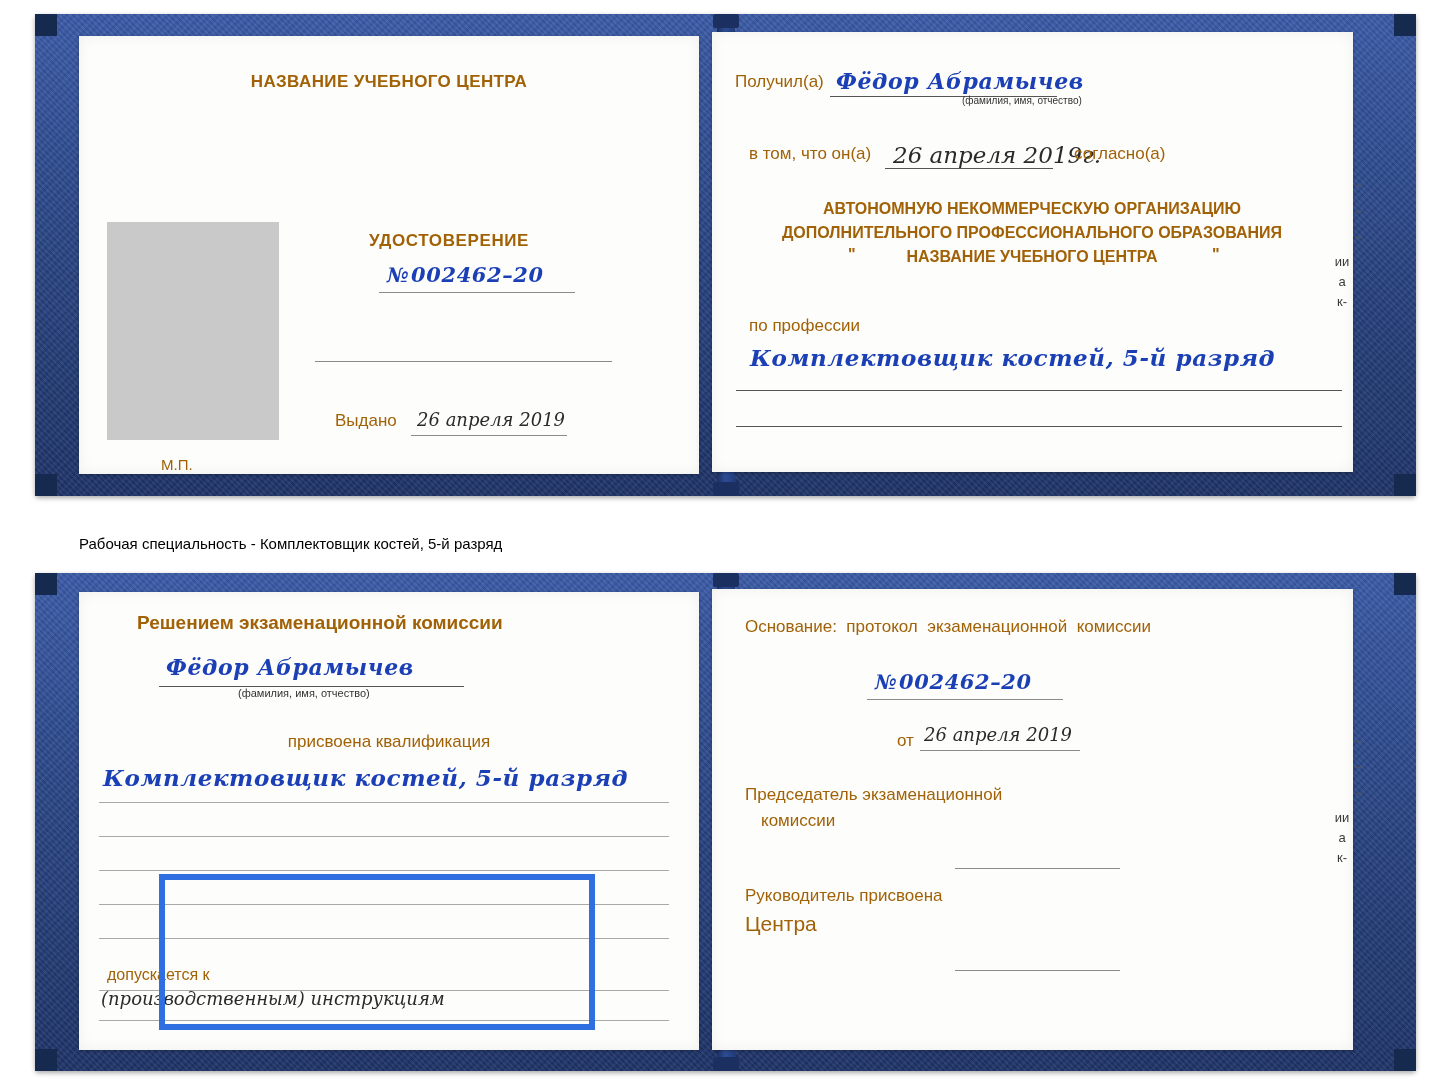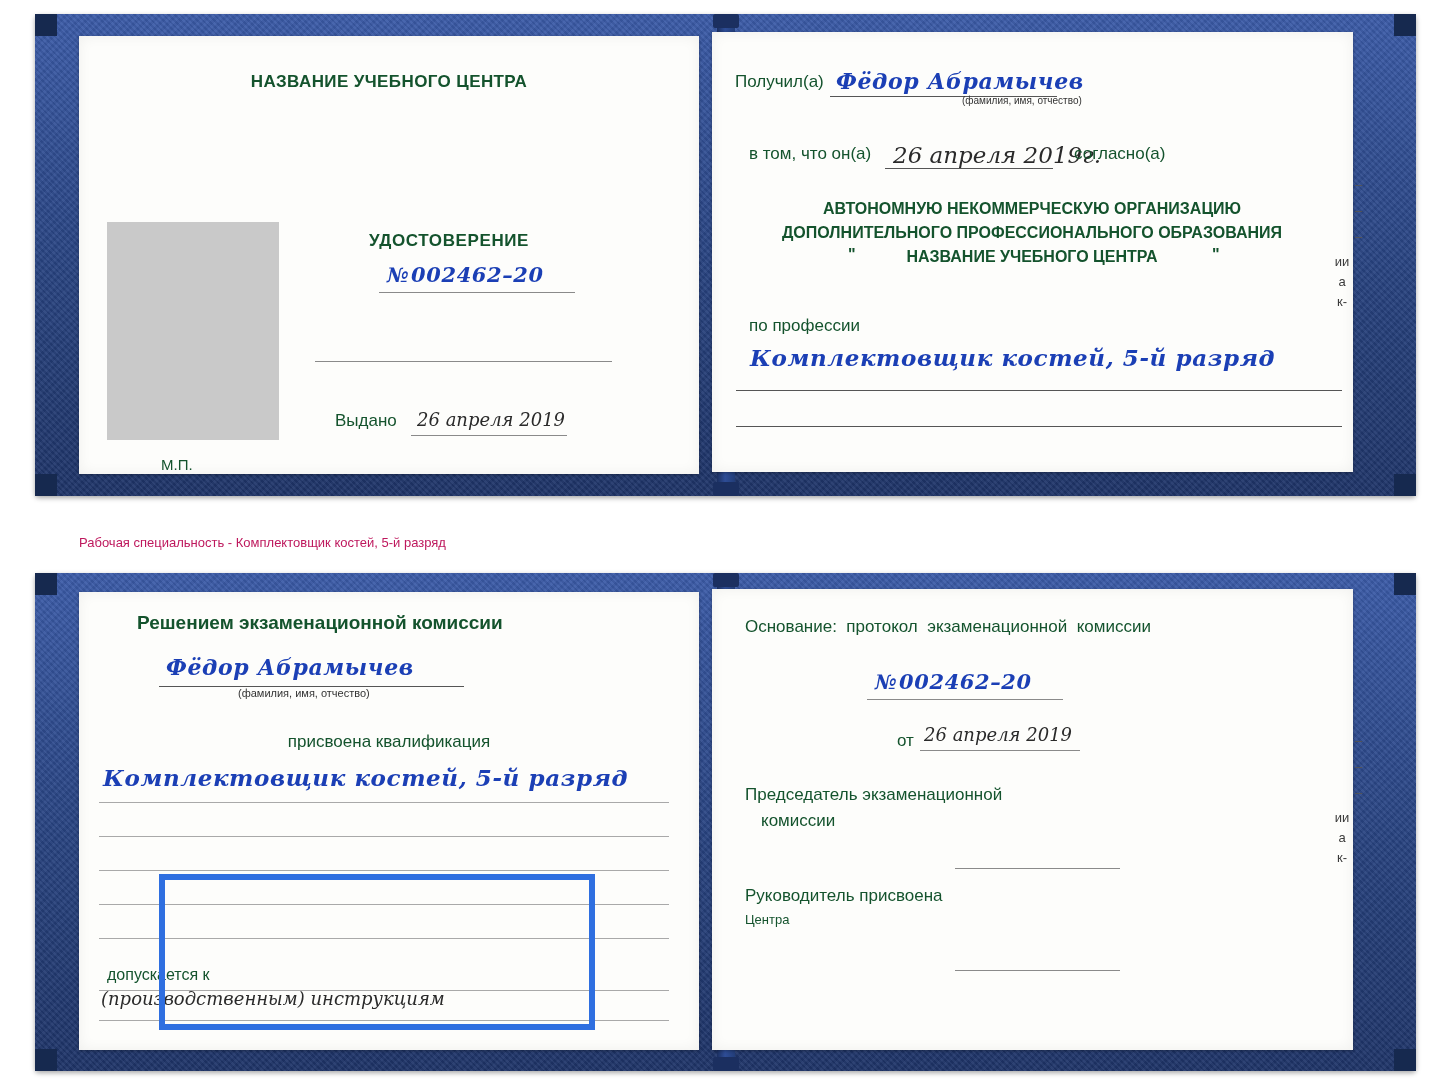--- a/index.html
+++ b/index.html
@@ -66,21 +66,21 @@
     position: absolute;
     inset: 0;
     pointer-events: none;
     box-shadow: inset 0 0 14px rgba(0,0,0,0.06);
   }
 
   
   .t {
     position: absolute;
     white-space: pre;
-    color: #14532d;
+    color: #a16207;
     font-family: "Liberation Sans", sans-serif;
   }
   .bold { font-weight: bold; }
   .center { text-align: center; }
   .hand {
     font-family: "DejaVu Serif", serif;
     font-style: italic;
     color: #1b3fb5;
     font-weight: bold;
     letter-spacing: 0.6px;
@@ -102,22 +102,22 @@
   .line.thin { border-top: 1px solid #a9a9a9; }
   .line.dark { border-top: 1px solid #555; }
 
   .photo-box {
     position: absolute;
     background: #c9c9c9;
   }
 
   .caption {
     position: absolute;
-    font-size: 13px;
-    color: #be185d;
+    font-size: 15px;
+    color: #000000;
   }
 
   .highlight-box {
     position: absolute;
     border: 6px solid #2f6fe0;
     background: transparent;
   }
   .highlight-text {
     position: absolute;
     font-size: 46px;
@@ -252,21 +252,21 @@
 
     <div class="t" style="left:185px; top:142px; font-size:17px;">от</div>
     <div class="t hand-dark" style="left:212px; top:135px; font-size:18px;">26 апреля 2019</div>
     <div class="line" style="left:208px; top:161px; width:160px;"></div>
 
     <div class="t" style="left:33px; top:196px; font-size:17px;">Председатель экзаменационной</div>
     <div class="t" style="left:33px; top:222px; font-size:17px;margin-left:16px;">комиссии</div>
     <div class="line" style="left:243px; top:279px; width:165px;"></div>
 
     <div class="t" style="left:33px; top:297px; font-size:17px;">Руководитель присвоена</div>
-    <div class="t" style="left:33px; top:323px; font-size:13px;">Центра</div>
+    <div class="t" style="left:33px; top:323px; font-size:21px;">Центра</div>
     <div class="line" style="left:243px; top:381px; width:165px;"></div>
   </div>
 
   <div class="edge-dash" style="left:1355px; top:728px; white-space:pre;">–
 –
 –</div>
   <div class="edge-letters" style="left:1331px; top:808px; white-space:pre; width:22px;">ии
 а
 к-</div>
 

